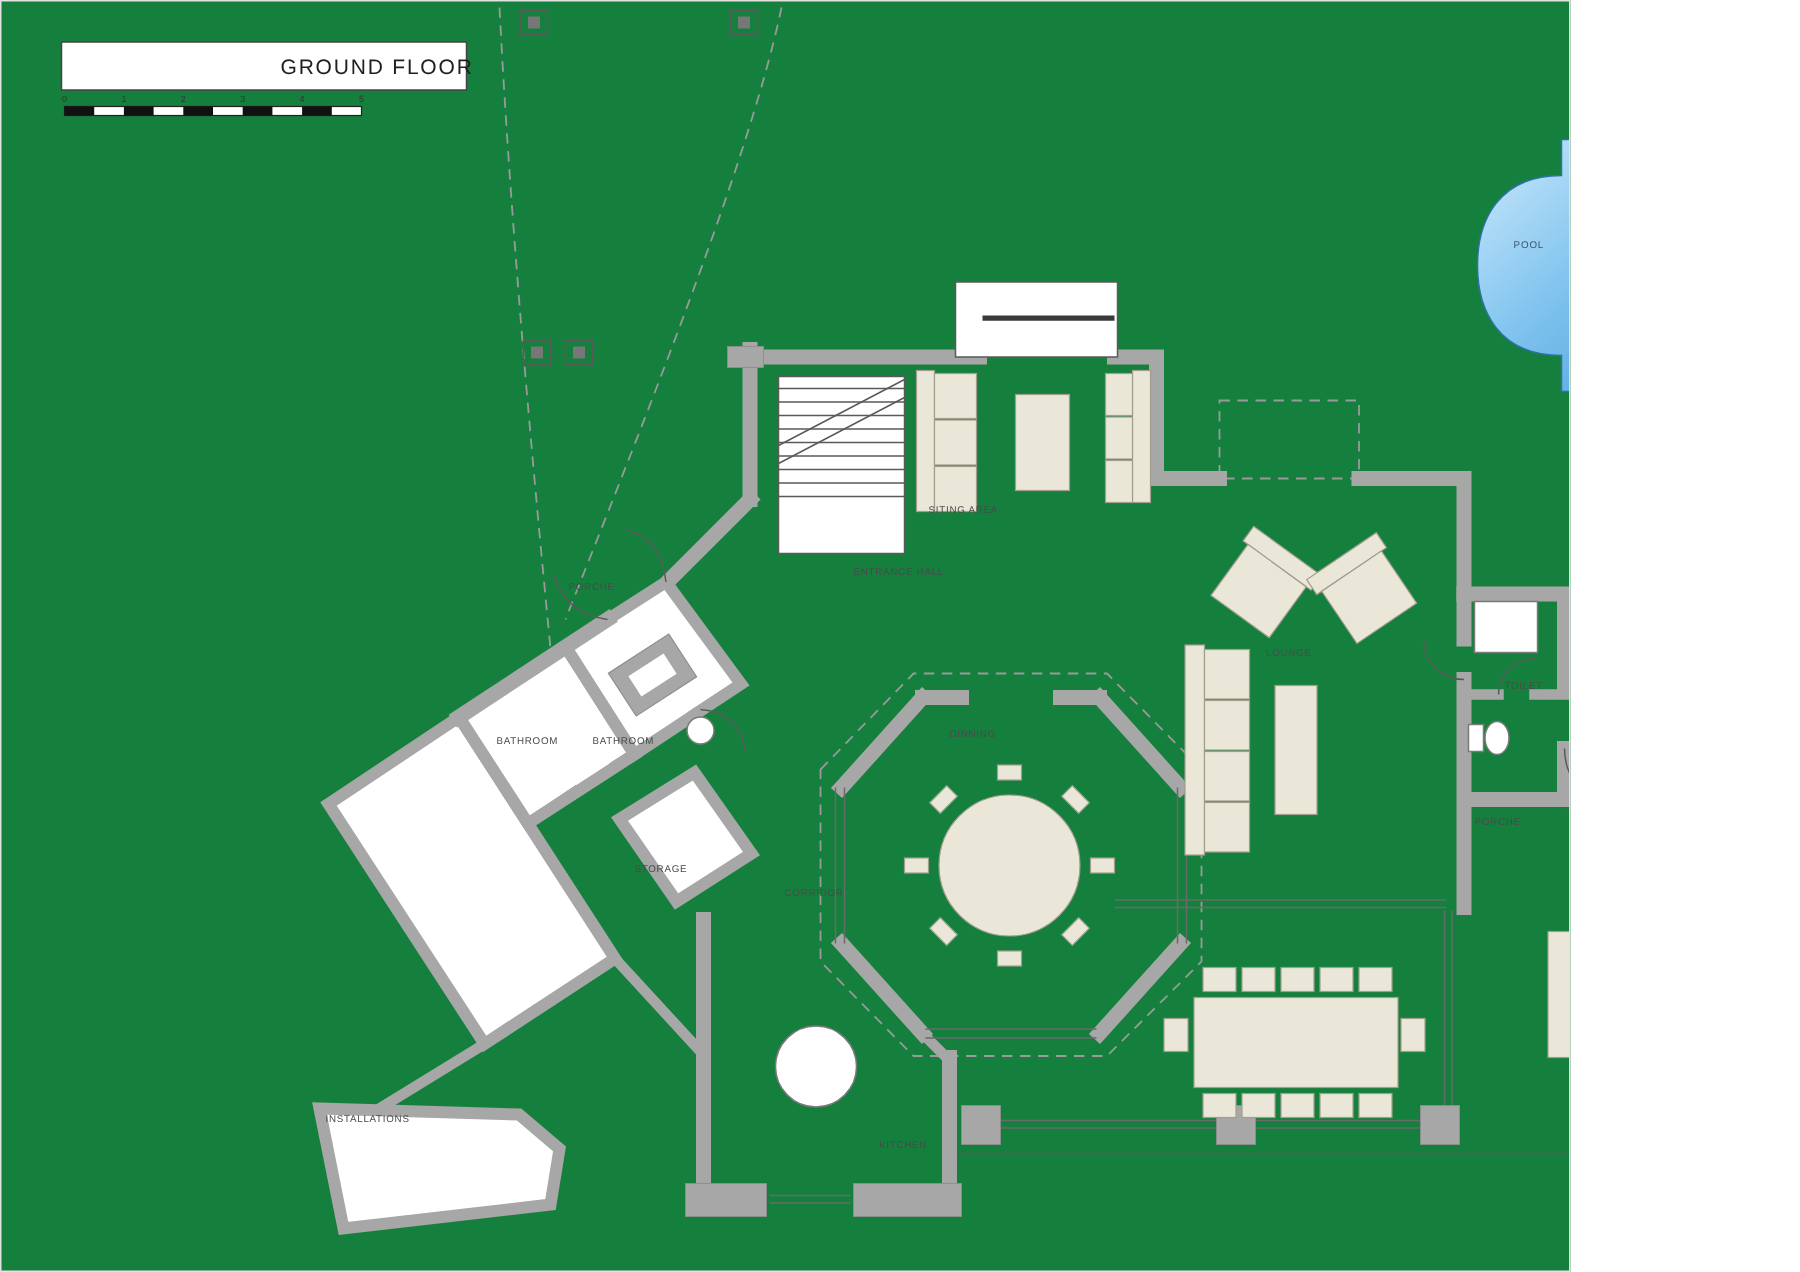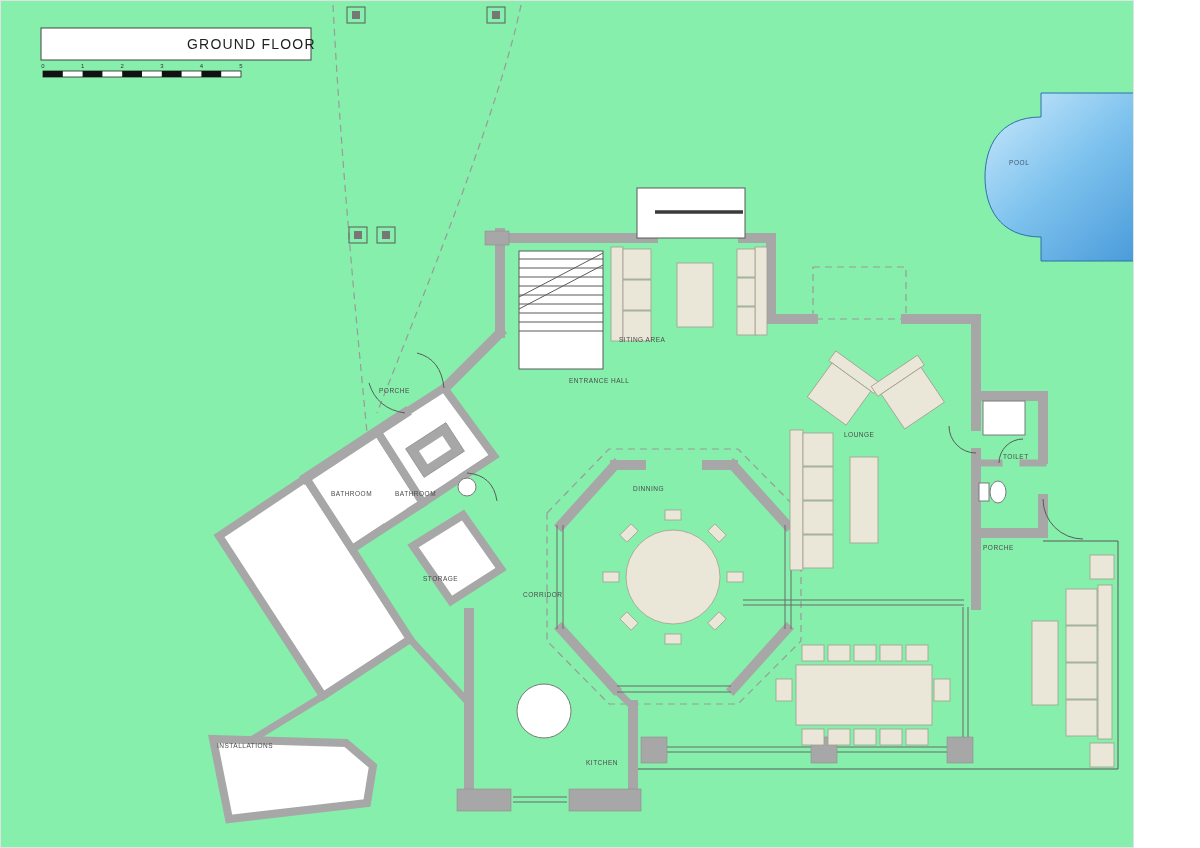--- a/index.html
+++ b/index.html
@@ -1,16 +1,16 @@
 <!DOCTYPE html>
 <html><head>
 <meta charset="utf-8">
 <style>
   html,body{margin:0;padding:0;background:#fff;}
-  #sheet{position:relative;width:1134px;height:848px;background:#86efac;border:1px solid #e2e2e2;box-sizing:border-box;overflow:hidden;
+  #sheet{position:relative;width:1047px;height:848px;background:#15803d;border:1px solid #e2e2e2;box-sizing:border-box;overflow:hidden;
          font-family:"Liberation Sans", sans-serif;}
   svg{position:absolute;left:0;top:0;}
   .wall{stroke:#a7a7a7;stroke-width:10;fill:none;stroke-linecap:square;}
   .wallmid{stroke:#a7a7a7;stroke-width:7;fill:none;stroke-linecap:square;}
   .room{fill:#ffffff;stroke:#a7a7a7;stroke-width:8;stroke-linejoin:miter;}
   .line{stroke:#5a5a5a;stroke-width:1;fill:none;}
   .linew{stroke:#5a5a5a;stroke-width:1;fill:#ffffff;}
   .glass{stroke:#6a6a6a;stroke-width:1;fill:none;}
   .dash{stroke:#9a9a9a;stroke-width:1.2;fill:none;stroke-dasharray:7 5;}
   .furn{fill:#eae6d8;stroke:#a29e8e;stroke-width:0.8;}

